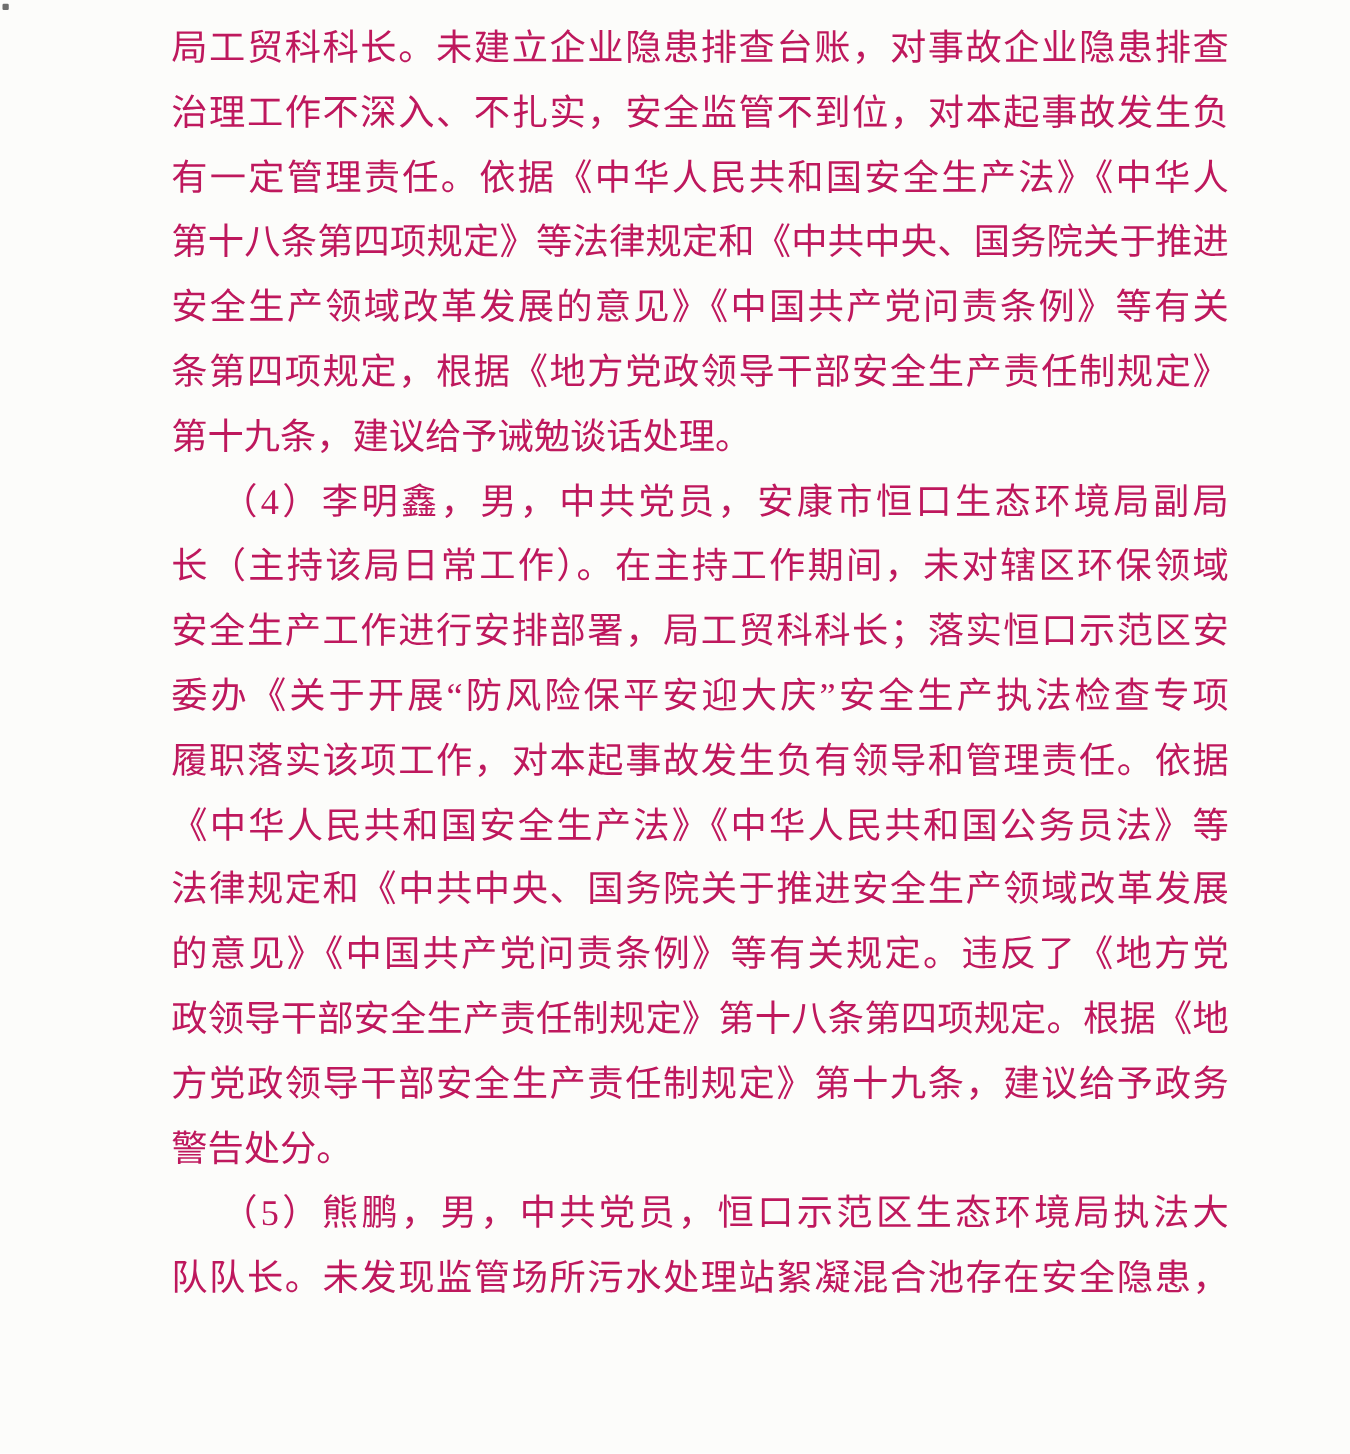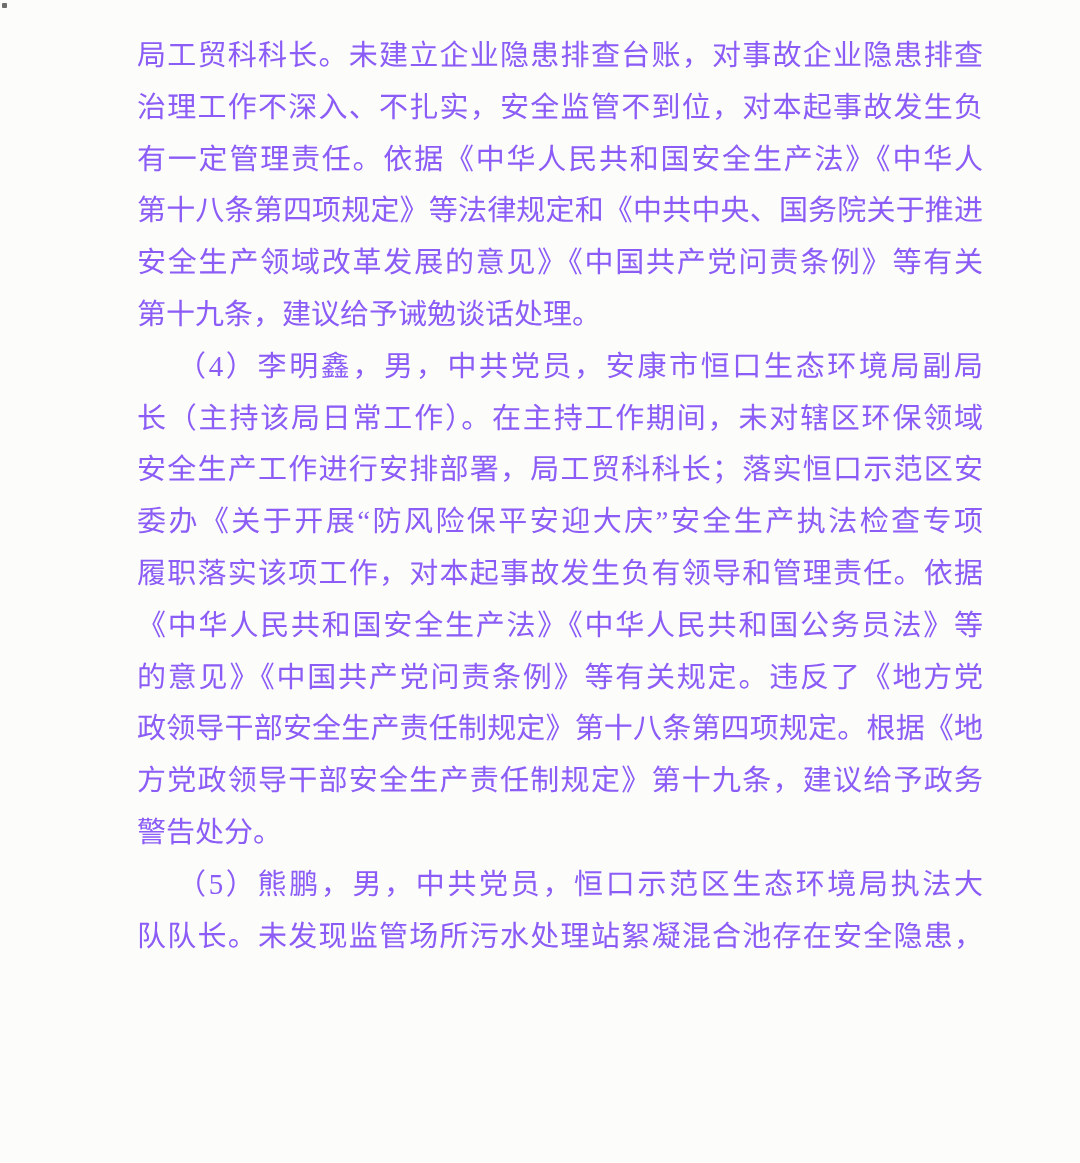--- a/index.html
+++ b/index.html
@@ -25,23 +25,23 @@
     top: 3px;
     width: 5px;
     height: 5px;
     background: #4a4a4a;
     border-radius: 1px;
     opacity: 0.8;
   }
   .text-block {
     position: absolute;
     left: 137px;
-    top: 30px;
+    top: 14px;
     width: 846px;
-    color: #8b5cf6;
+    color: #be185d;
   }
   .line {
     font-size: 29px;
     line-height: 51.8px;
     height: 51.8px;
     letter-spacing: 0px;
     text-align: justify;
     white-space: nowrap;
     font-weight: 400;
     -webkit-font-smoothing: antialiased;
@@ -64,27 +64,29 @@
 <body>
 
 <div class="page">
   <div class="scan-artifact"></div>
   <div class="text-block">
     <div class="line j">局工贸科科长。未建立企业隐患排查台账，对事故企业隐患排查</div>
     <div class="line j">治理工作不深入、不扎实，安全监管不到位，对本起事故发生负</div>
     <div class="line j">有一定管理责任。依据《中华人民共和国安全生产法》《中华人</div>
     <div class="line j">第十八条第四项规定》等法律规定和《中共中央、国务院关于推进</div>
     <div class="line j">安全生产领域改革发展的意见》《中国共产党问责条例》等有关</div>
+    <div class="line j">条第四项规定，根据《地方党政领导干部安全生产责任制规定》</div>
     <div class="line end">第十九条，建议给予诫勉谈话处理。</div>
     <div class="line j indent">（4）李明鑫，男，中共党员，安康市恒口生态环境局副局</div>
     <div class="line j">长（主持该局日常工作）。在主持工作期间，未对辖区环保领域</div>
     <div class="line j">安全生产工作进行安排部署，局工贸科科长；落实恒口示范区安</div>
     <div class="line j">委办《关于开展“防风险保平安迎大庆”安全生产执法检查专项</div>
     <div class="line j">履职落实该项工作，对本起事故发生负有领导和管理责任。依据</div>
     <div class="line j">《中华人民共和国安全生产法》《中华人民共和国公务员法》等</div>
+    <div class="line j">法律规定和《中共中央、国务院关于推进安全生产领域改革发展</div>
     <div class="line j">的意见》《中国共产党问责条例》等有关规定。违反了《地方党</div>
     <div class="line j">政领导干部安全生产责任制规定》第十八条第四项规定。根据《地</div>
     <div class="line j">方党政领导干部安全生产责任制规定》第十九条，建议给予政务</div>
     <div class="line end">警告处分。</div>
     <div class="line j indent">（5）熊鹏，男，中共党员，恒口示范区生态环境局执法大</div>
     <div class="line j">队队长。未发现监管场所污水处理站絮凝混合池存在安全隐患，</div>
   </div>
 </div>
 
 </body></html>

